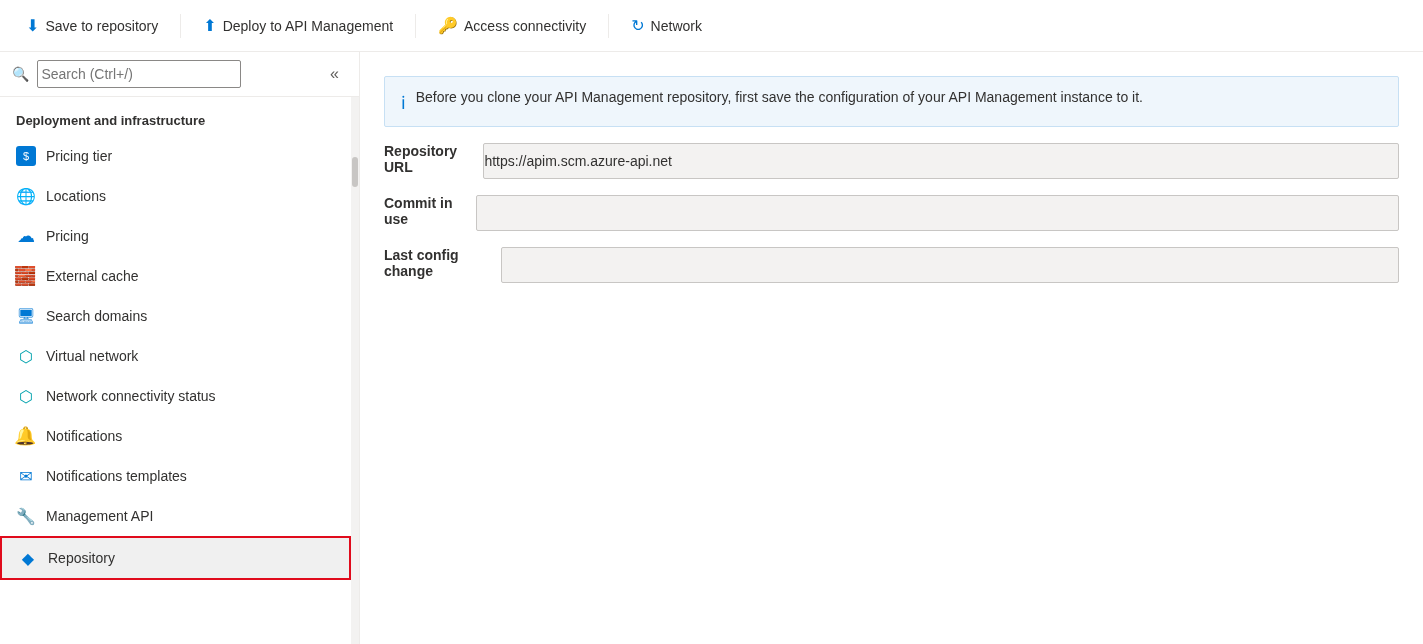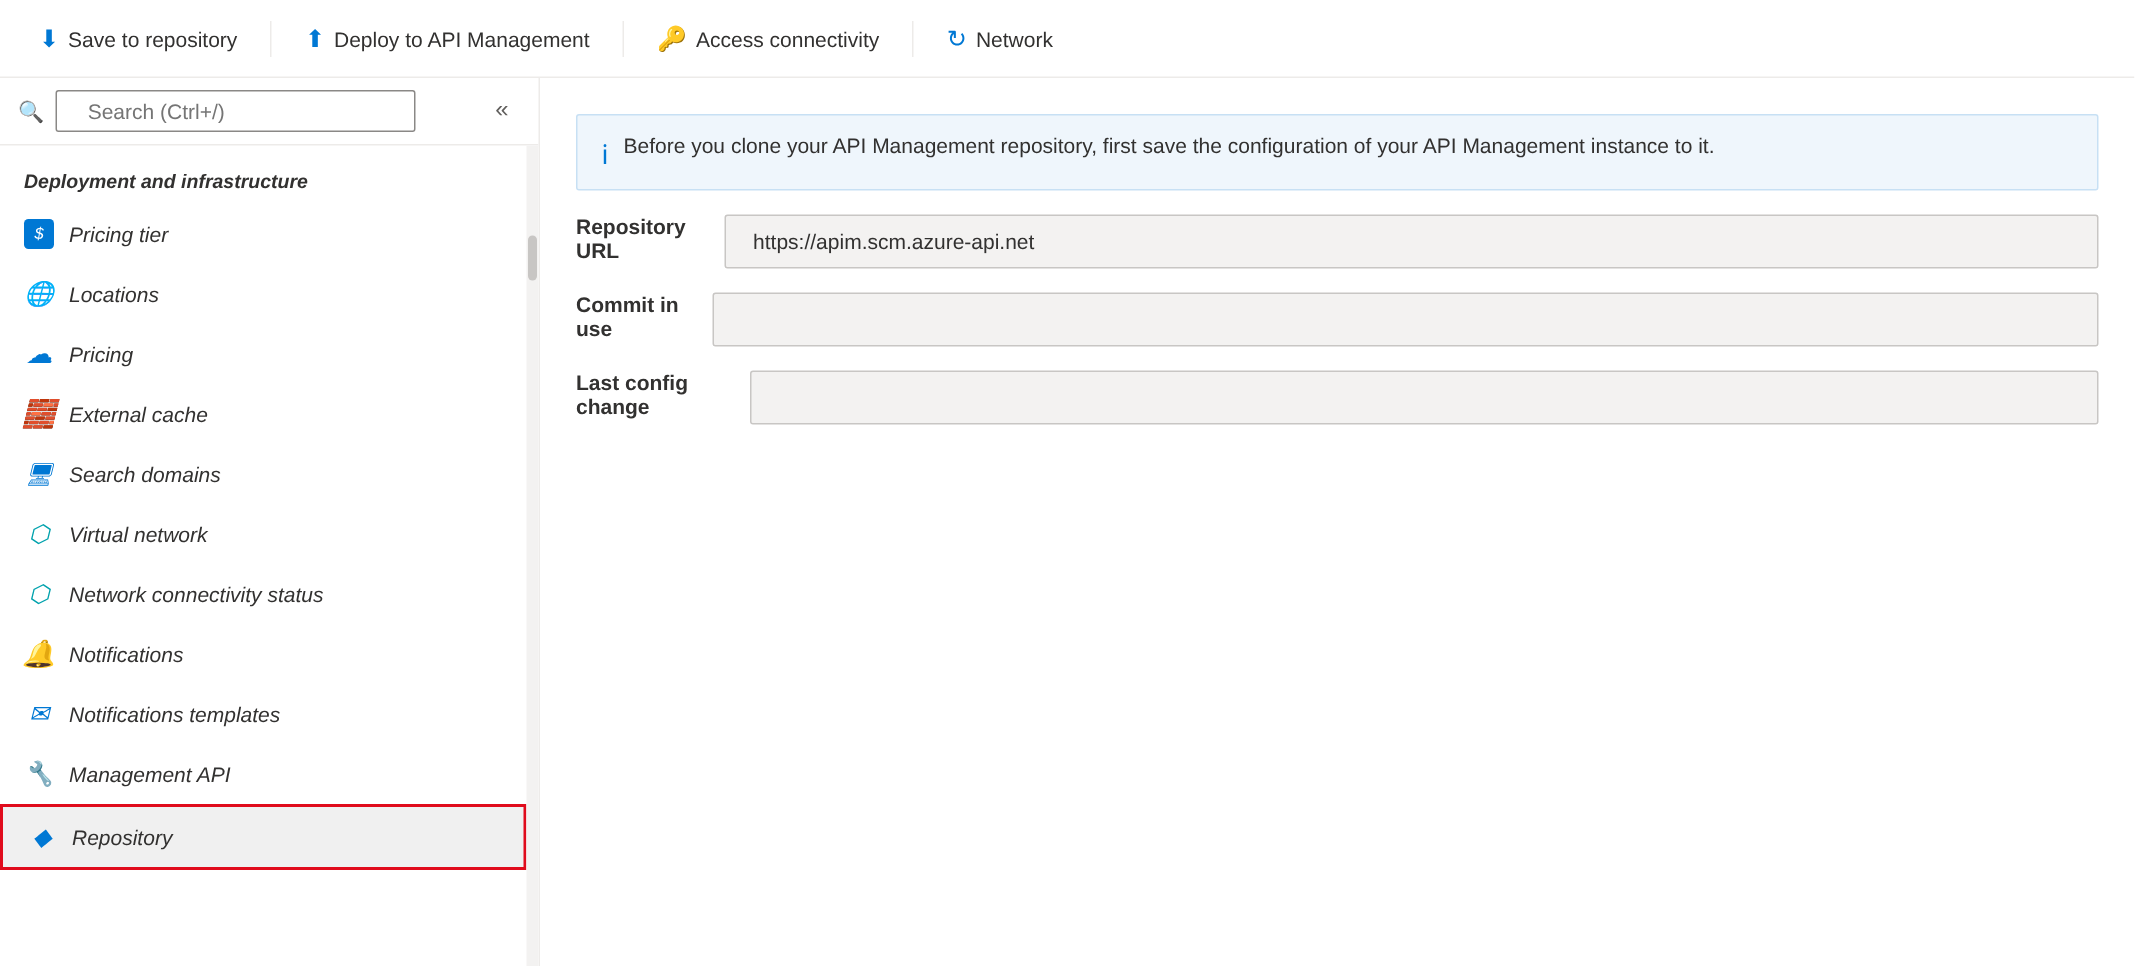--- a/index.html
+++ b/index.html
@@ -59,39 +59,38 @@
       display: flex;
       align-items: center;
       padding: 8px 12px;
       border-bottom: 1px solid #edebe9;
       gap: 8px;
       flex-shrink: 0;
     }
     .search-box input {
       border: 1px solid #8a8886;
       border-radius: 2px;
-      padding: 5px 20px;
-      font-size: 14px;
-      width: 240px;
+      padding: 5px 3px;
+      font-size: 14px;
+      width: 204px;
       outline: none;
       color: #000000;
     }
     .collapse-btn {
       margin-left: auto;
       background: none;
       border: none;
       cursor: pointer;
       font-size: 16px;
       color: #605e5c;
       padding: 4px 8px;
     }
     .sidebar-content {
       overflow-y: auto;
       flex: 1;
-      font-style: italic;
     }
     .sidebar-section-title {
       font-size: 13px;
       font-weight: 700;
       padding: 16px 16px 8px 16px;
       color: #323130;
     }
     .sidebar-item {
       display: flex;
       align-items: center;
@@ -147,21 +146,21 @@
       gap: 4px;
     }
     .form-label {
       font-size: 14px;
       font-weight: 600;
       color: #323130;
       padding-bottom: 4px;
     }
     .form-input {
       width: 100%;
-      padding: 8px 18px;
+      padding: 8px 0;
       border: 1px solid #c8c6c4;
       border-radius: 2px;
       font-size: 14px;
       background: #f3f2f1;
       color: #323130;
       outline: none;
     }
     .form-input-empty {
       background: #f3f2f1;
       color: #a19f9d;

